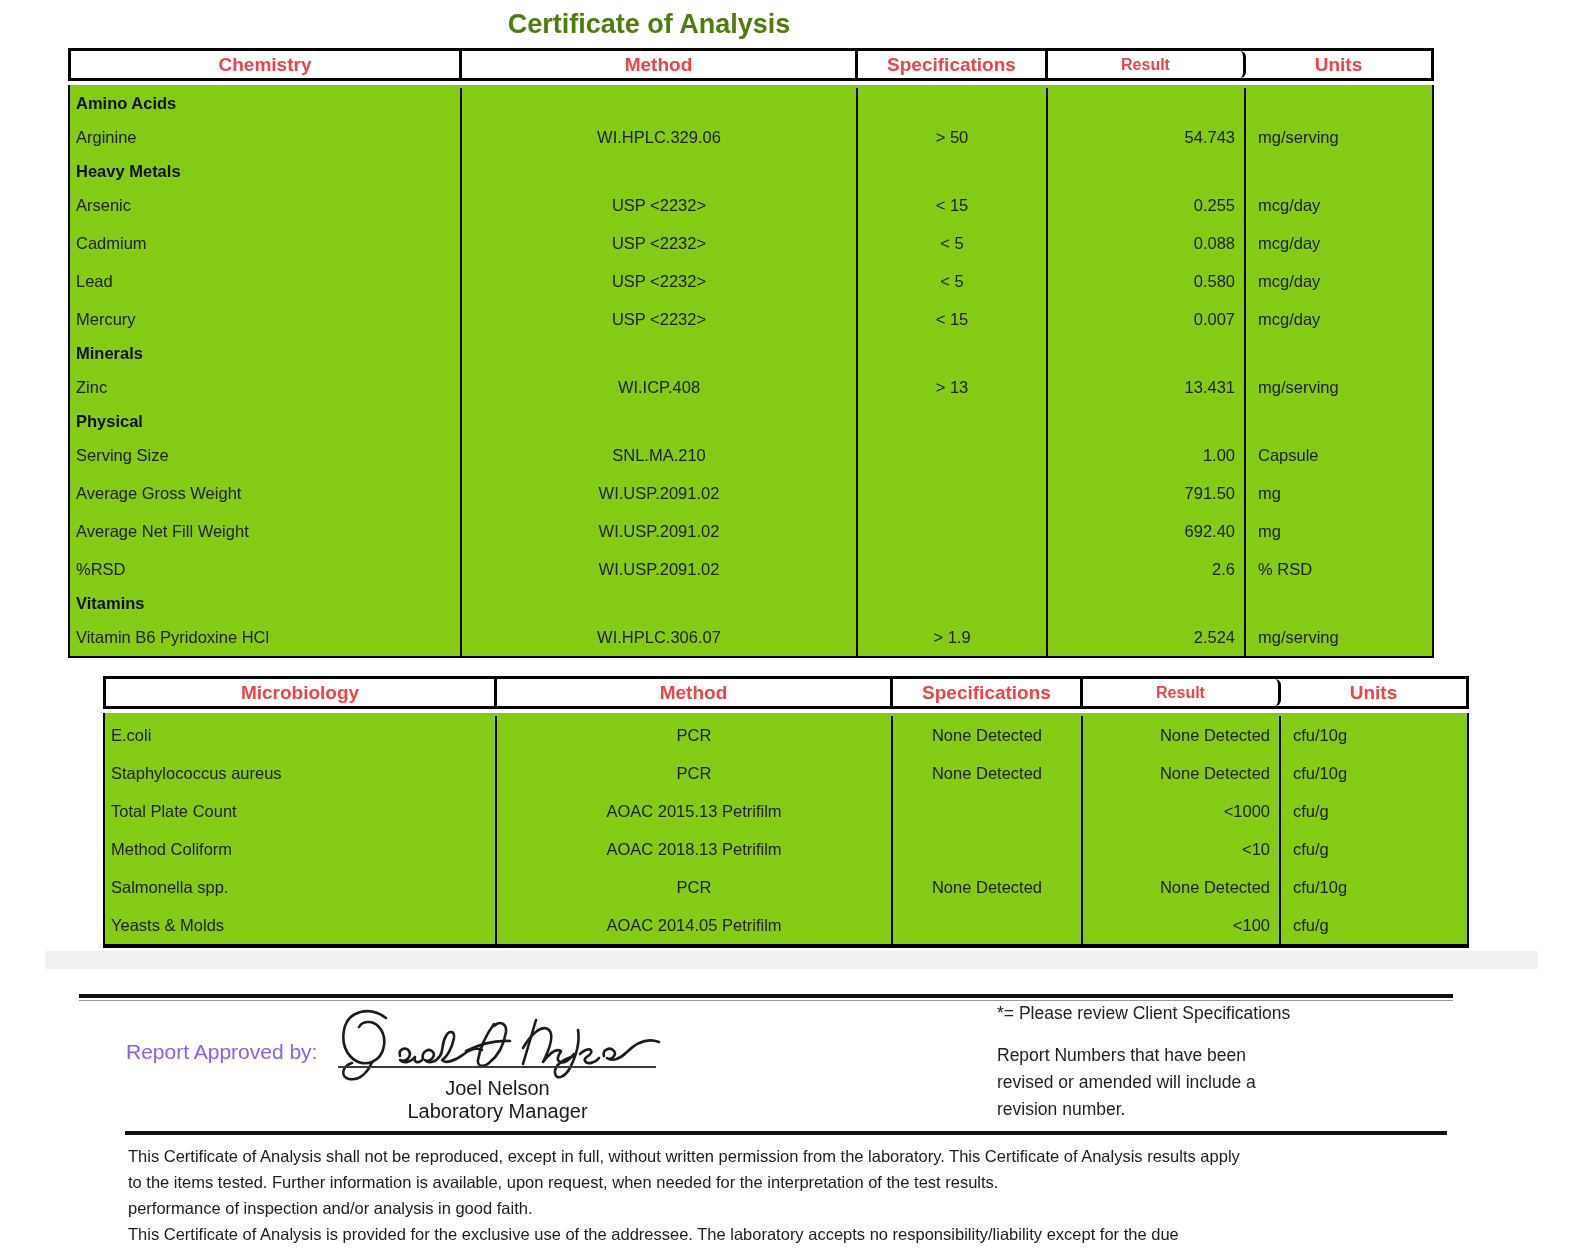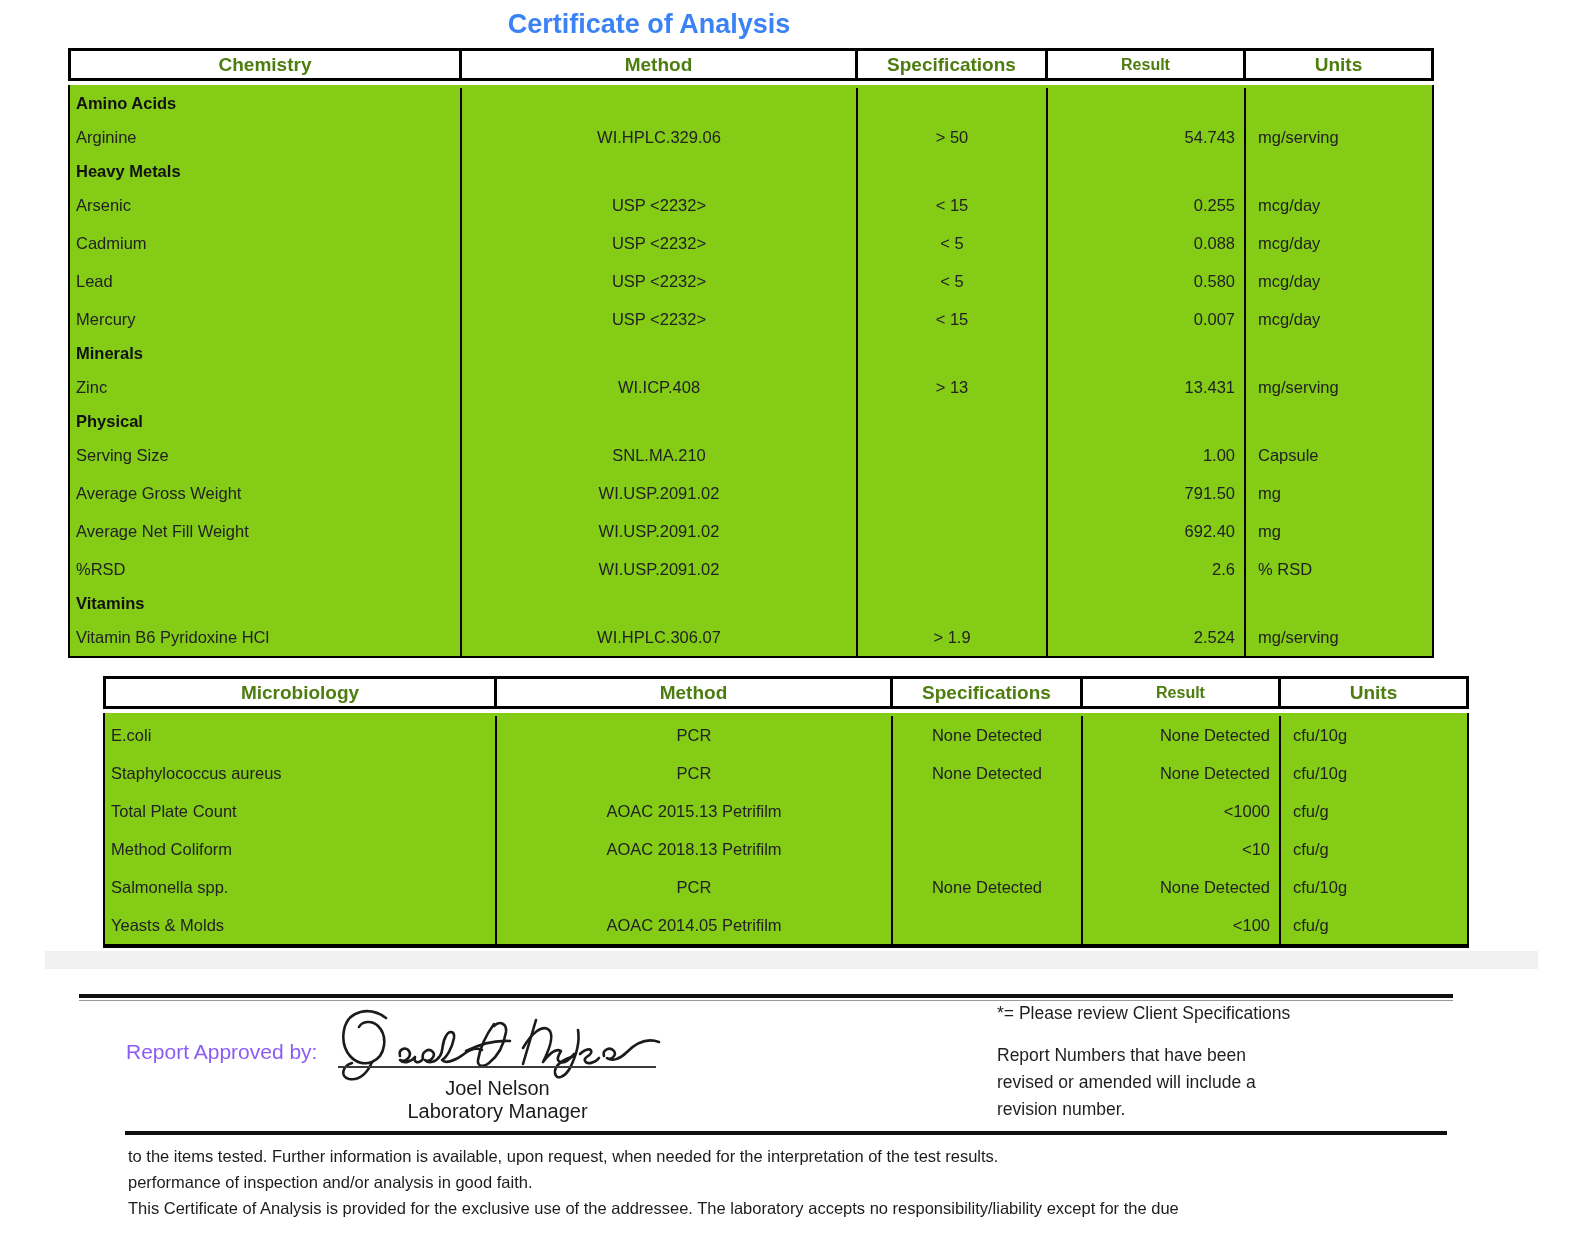--- a/index.html
+++ b/index.html
@@ -1,28 +1,28 @@
 <!DOCTYPE html>
 <html><head>
 <meta charset="utf-8">
 <style>
   html,body{margin:0;padding:0;background:#ffffff;}
   #page{position:relative;width:1583px;height:1253px;background:#ffffff;
         font-family:"Liberation Sans",sans-serif;color:#1d1d1d;overflow:hidden;}
 
   .doc-title{position:absolute;left:0;top:9px;width:1298px;text-align:center;
-             font-size:27px;font-weight:700;color:#3b82f6;}
+             font-size:27px;font-weight:700;color:#4d7c0f;}
 
   
   .tbl{position:absolute;left:68px;width:1366px;}
   .tbl-header{display:flex;box-sizing:border-box;border:3px solid #000;height:33px;background:#fff;}
   .th{box-sizing:border-box;display:flex;align-items:center;justify-content:center;
-      font-weight:700;font-size:19px;height:100%;border-right:3px solid #000;color:#4d7c0f;}
+      font-weight:700;font-size:19px;height:100%;border-right:3px solid #000;color:#ef4444;}
   .th:last-child{border-right:none;}
-  .th.small{font-size:16px;}
+  .th.small{font-size:16px;border-radius:6px;}
   .w1{width:391px}.w2{width:396px}.w3{width:190px}.w4{width:198px}.w5{width:185px}
 
   .tbl-body{box-sizing:border-box;margin-top:4px;padding-top:3px;background:#84cc16;
             border-left:2px solid #000;border-right:2px solid #000;border-bottom:2px solid #000;}
   .micro .tbl-body{border-bottom:4px solid #000;}
   .row{display:flex;}
   .row.cat{height:30px;}
   .row.item{height:38px;}
   .cell{box-sizing:border-box;display:flex;align-items:center;font-size:16.5px;height:100%;color:#222;}
   .c1{width:392px;border-right:2px solid #000;padding-left:6px;}
@@ -265,18 +265,19 @@
   <div class="note-spec">*= Please review Client Specifications</div>
   <div class="note-revision">
     <div>Report Numbers that have been</div>
     <div>revised or amended will include a</div>
     <div>revision number.</div>
   </div>
 
   <div class="rule2"></div>
 
   <div class="footer-text">
+    <div>This Certificate of Analysis shall not be reproduced, except in full, without written permission from the laboratory. This Certificate of Analysis results apply</div>
     <div>to the items tested. Further information is available, upon request, when needed for the interpretation of the test results.</div>
     <div>performance of inspection and/or analysis in good faith.</div>
     <div>This Certificate of Analysis is provided for the exclusive use of the addressee. The laboratory accepts no responsibility/liability except for the due</div>
   </div>
 
 </div>
 
 </body></html>

